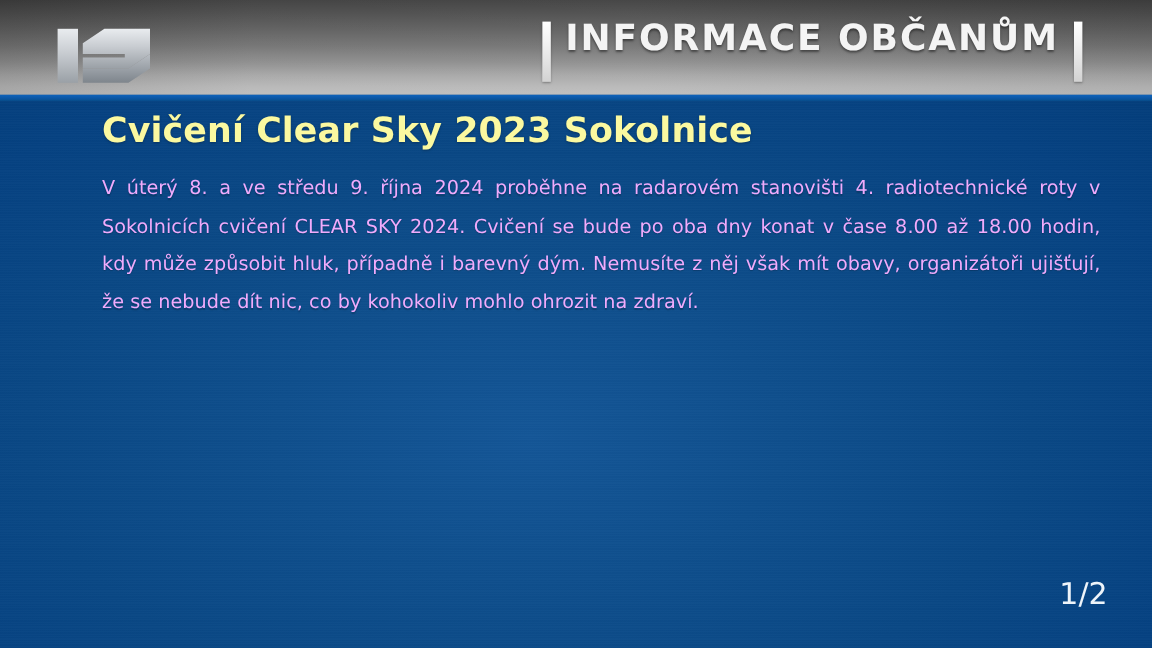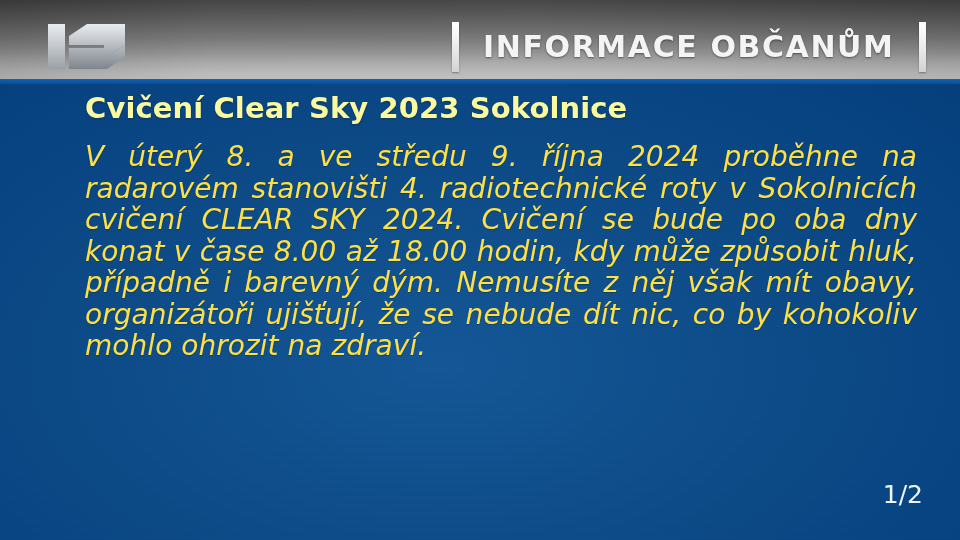--- a/index.html
+++ b/index.html
@@ -103,22 +103,22 @@
   }
   .logo svg { display: block; }
 
   
   .banner-title-wrap {
     position: absolute;
     left: 452px;
     top: 18px;
     height: 58px;
     display: flex;
-    align-items: center;
-    gap: 24px;
+    align-items: flex-start;
+    gap: 12px;
     z-index: 4;
   }
   .vbar {
     width: 7px;
     height: 50px;
     background: linear-gradient(to bottom,
       #ffffff 0%, #f2f2f2 35%, #e2e2e2 70%, #d2d2d2 100%);
     box-shadow: 0 1px 2px rgba(0,0,0,0.35);
     flex: 0 0 auto;
   }
@@ -148,29 +148,28 @@
     font-weight: bold;
     color: #fbf9a0;
     line-height: 1.15;
     margin: 0 0 16px 0;
     letter-spacing: 0.1px;
     text-shadow: 0 1px 2px rgba(0,0,0,0.28);
   }
 
   .slide-body {
     font-family: "DejaVu Sans", sans-serif;
-    font-size: 28px;
+    font-size: 16px;
     line-height: 31.5px;
-    color: #fde047;
+    color: #f0abfc;
     text-align: justify;
     text-justify: inter-word;
     margin: 0;
     letter-spacing: 0.05px;
     text-shadow: 0 1px 1px rgba(0,0,0,0.22);
-    font-style: italic;
   }
 
   .page-indicator {
     position: absolute;
     right: 37px;
     bottom: 33px;
     font-family: "DejaVu Sans", sans-serif;
     font-size: 25px;
     color: #eef4fa;
     z-index: 3;

